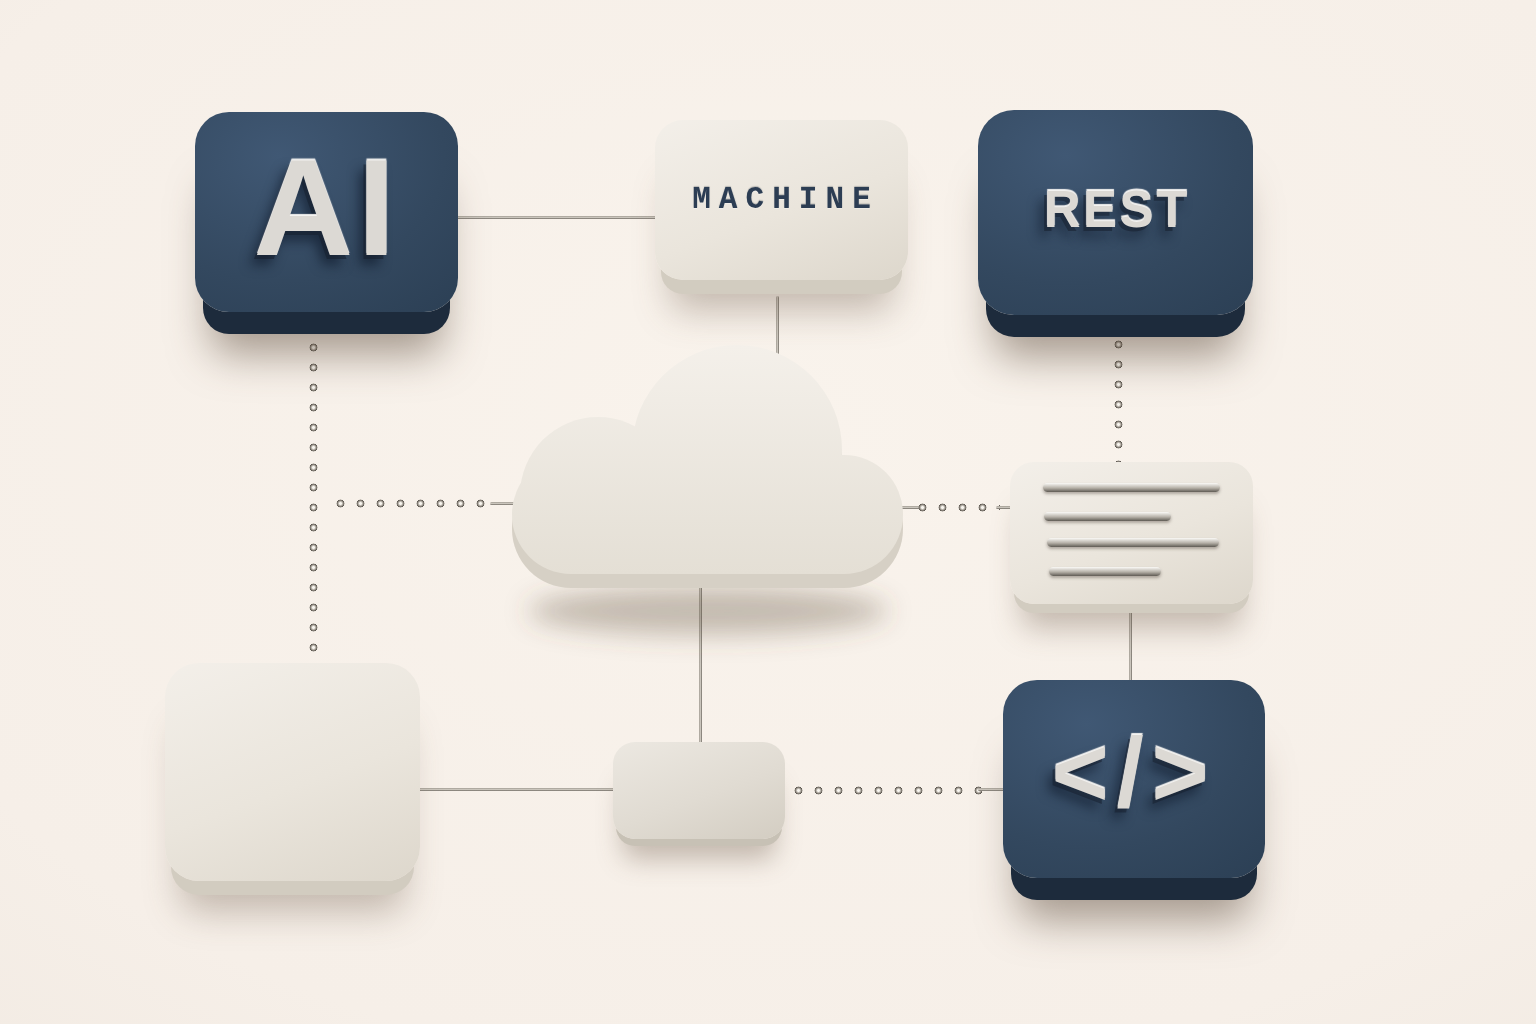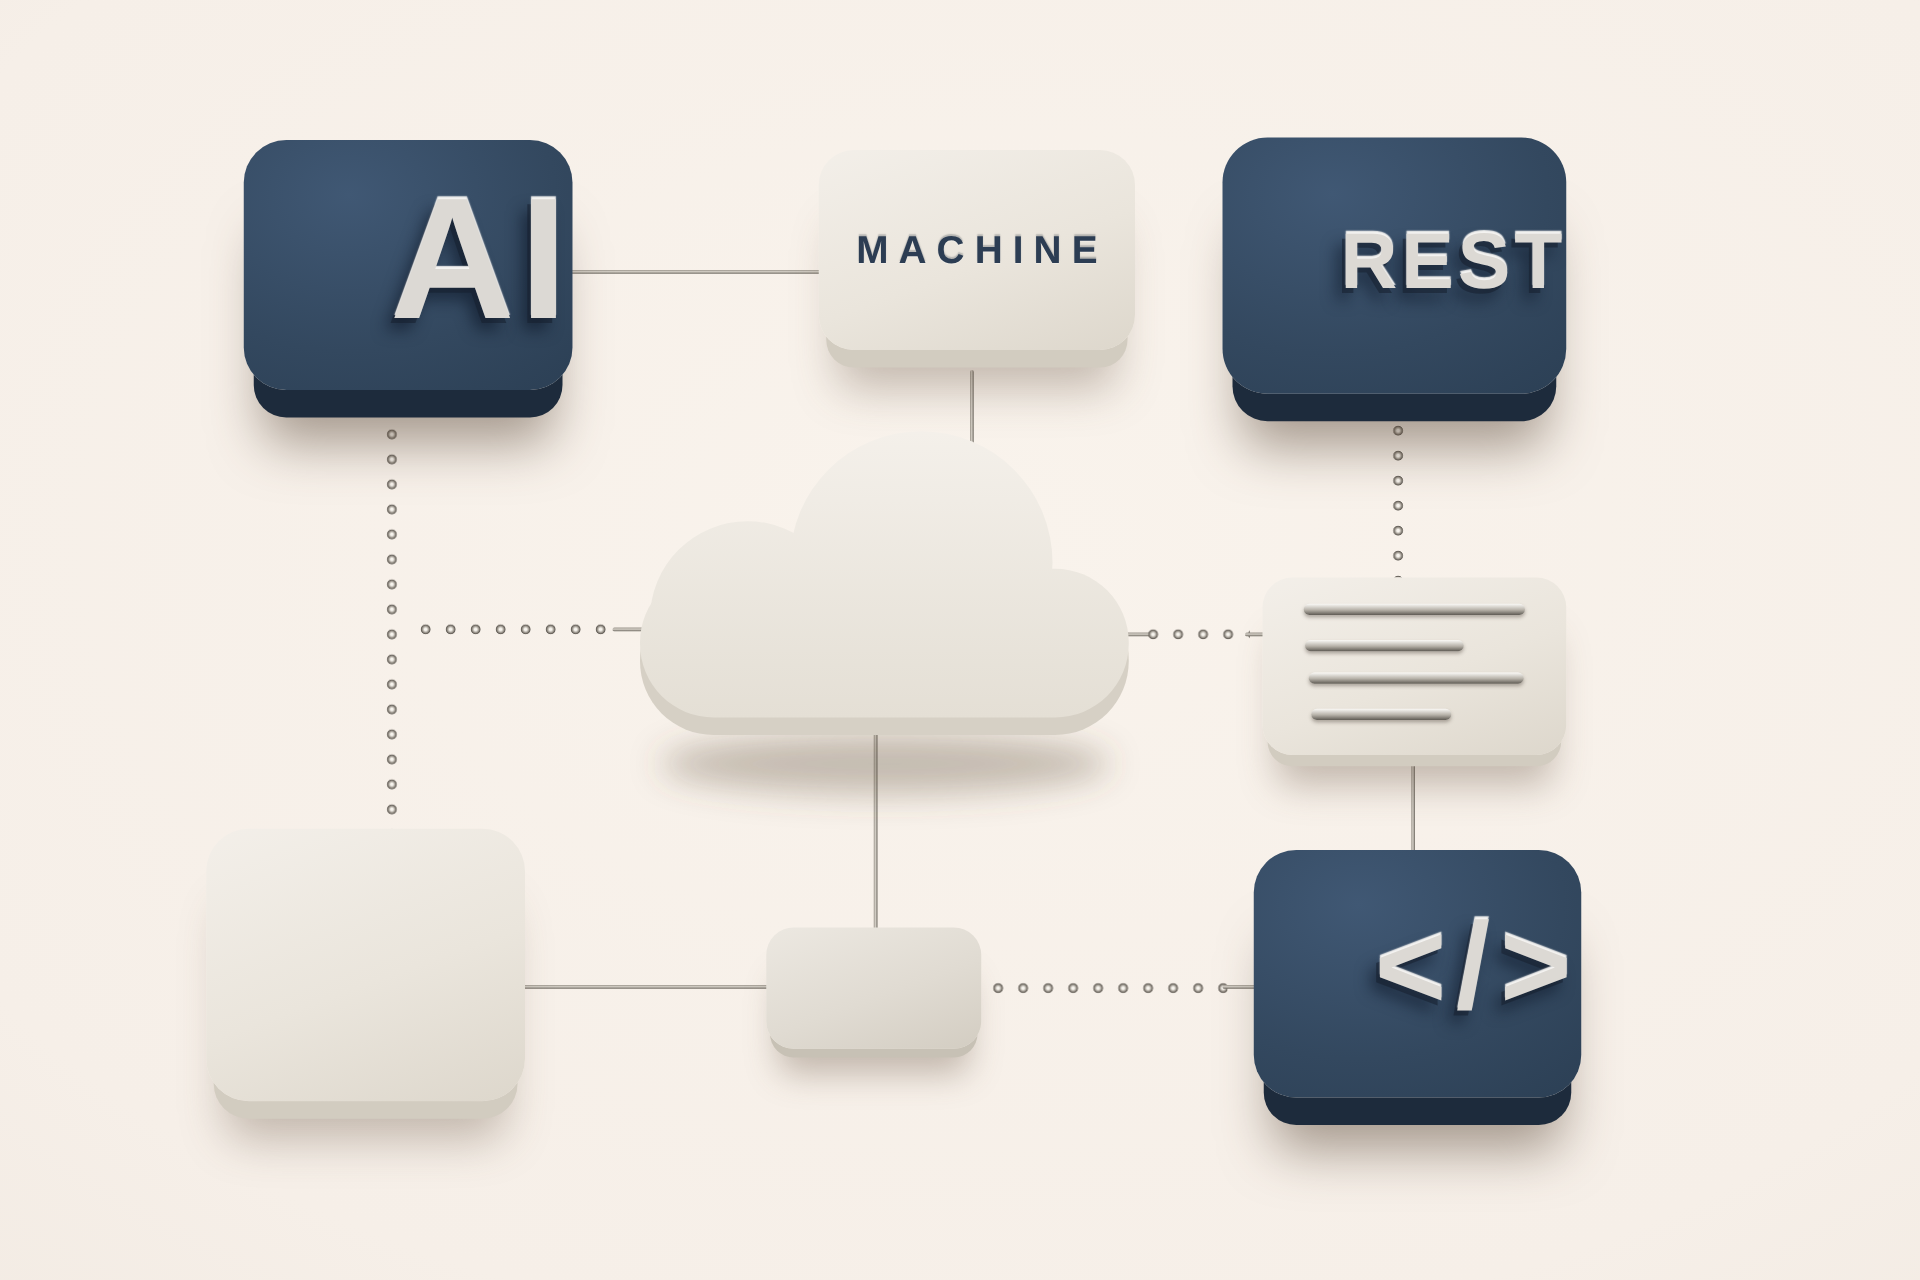--- a/index.html
+++ b/index.html
@@ -22,37 +22,37 @@
     background-size:20px 9px;}
   .dots-v{position:absolute;width:9px;background-repeat:repeat-y;
     background-image:radial-gradient(circle at 4.5px 4.5px,#f7f4ee 1px,#a8a299 2.4px,#5f5a53 3.6px,rgba(0,0,0,0) 4.2px);
     background-size:9px 20px;}
 
   
   .block{position:absolute;display:flex;align-items:center;justify-content:center;text-align:center;}
   .navy{
     background:radial-gradient(130% 130% at 32% 22%, #405874 0%, #33485f 48%, #273a4e 100%);
     box-shadow:0 30px 0 -8px #1d2b3c, 0 58px 42px -16px rgba(86,68,52,.50);
-    justify-content:flex-end;
   }
   .light{
     background:linear-gradient(160deg,#f3efe9 0%,#eae5dc 55%,#ddd7cc 100%);
     box-shadow:0 20px 0 -6px #d2ccc0, 0 46px 36px -16px rgba(96,78,60,.35);
   }
   .metal-text{
     color:#dcd9d4;font-weight:bold;
     text-shadow:0 -2px 1px #f4f3f1,-3px 4px 0 rgba(21,31,46,.55),-7px 10px 12px rgba(12,22,38,.60);
   }
   .navy-text{
     color:#2c3d53;font-weight:bold;
     text-shadow:0 1px 0 rgba(255,255,255,.28), 0 -1px 1px rgba(20,30,45,.25);
+    font-family:Liberation Mono, monospace;
   }
   .ai-label{font-size:138px;letter-spacing:4px;line-height:1;padding-bottom:10px;}
   .ml-label{font-size:31px;letter-spacing:.26em;text-indent:.26em;line-height:1.65;}
-  .rest-label{font-size:63px;letter-spacing:.05em;text-indent:.05em;line-height:1.12;padding-bottom:6px;}
+  .rest-label{font-size:51px;letter-spacing:.05em;text-indent:.05em;line-height:1.12;padding-bottom:6px;}
   .code-label{font-size:98px;letter-spacing:.08em;line-height:1;padding-bottom:14px;}
   .bar{height:9px;border-radius:4.5px;margin-bottom:0;position:absolute;
     background:linear-gradient(180deg,#fbfaf7 0%,#b6b1a8 55%,#5f5b54 100%);
     box-shadow:0 2px 3px rgba(60,50,40,.35);}
 </style>
 </head>
 <body>
 
 <div class="canvas">
 

